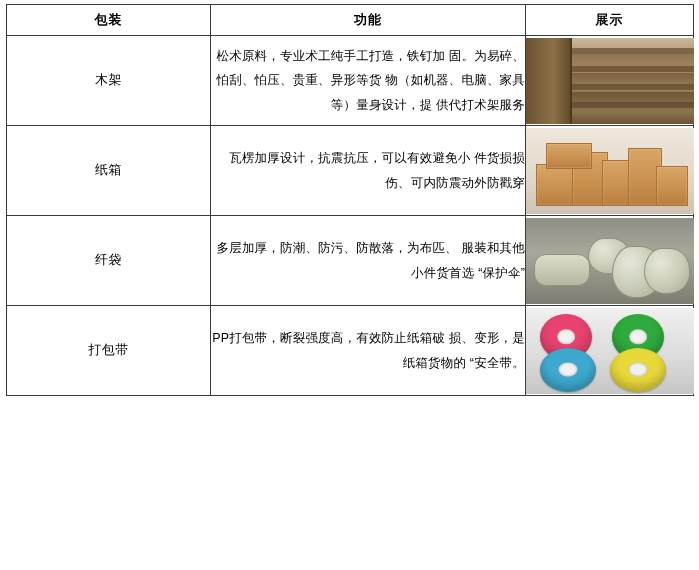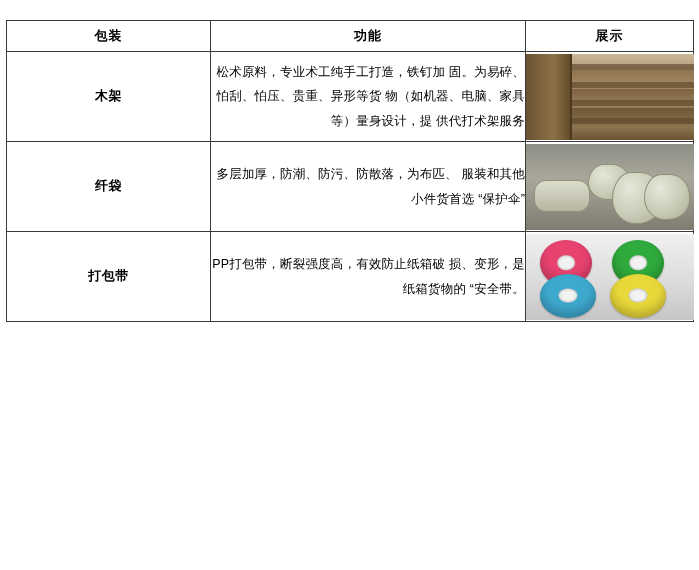--- a/index.html
+++ b/index.html
@@ -12,21 +12,21 @@
     height: 570px;
     font-family: "Liberation Sans", "DejaVu Sans", sans-serif;
     color: #000000;
     overflow: hidden;
   }
   .page {
     width: 699px;
     height: 570px;
     position: relative;
     box-sizing: border-box;
-    padding: 20px 6px 4px 6px;
+    padding: 4px 6px 4px 6px;
   }
   table.pkg-table {
     border-collapse: collapse;
     width: 687px;
     table-layout: fixed;
     border: 1px solid #3a3a3a;
   }
   table.pkg-table td, table.pkg-table th {
     border: 1px solid #3a3a3a;
     vertical-align: middle;
@@ -39,21 +39,21 @@
   .hdr-cell {
     height: 30px;
     text-align: center;
     font-size: 13px;
     font-weight: bold;
     letter-spacing: 1px;
   }
   .name-cell {
     text-align: center;
     font-size: 13px;
-    font-weight: bold;
+    font-weight: normal;
     letter-spacing: 0.5px;
     padding: 4px 6px;
     line-height: 1.6;
   }
   .desc-cell {
     font-size: 12.5px;
     line-height: 1.95;
     padding: 8px 10px 8px 12px;
     text-align: right;
     letter-spacing: 0.2px;
@@ -207,20 +207,34 @@
     <tbody>
 
       <tr class="row-h">
         <td class="name-cell">木架</td>
         <td class="desc-cell">松术原料，专业术工纯手工打造，铁钉加 固。为易碎、怕刮、怕压、贵重、异形等货 物（如机器、电脑、家具等）量身设计，提 供代打术架服务</td>
         <td class="img-cell">
           <div class="photo ph-wood"></div>
         </td>
       </tr>
 
+      <tr class="row-h">
+        <td class="name-cell">纸箱</td>
+        <td class="desc-cell">瓦楞加厚设计，抗震抗压，可以有效避免小 件货损损伤、可内防震动外防戳穿</td>
+        <td class="img-cell">
+          <div class="photo ph-carton">
+            <span class="box b1"></span>
+              <span class="box b2"></span>
+              <span class="box b3"></span>
+            <span class="box b4"></span>
+              <span class="box b5"></span>
+              <span class="box b6"></span>
+          </div>
+        </td>
+      </tr>
 
       <tr class="row-h">
         <td class="name-cell">纤袋</td>
         <td class="desc-cell">多层加厚，防潮、防污、防散落，为布匹、 服装和其他小件货首选 “保护伞”</td>
         <td class="img-cell">
           <div class="photo ph-bag">
             <span class="bag g4"></span>
               <span class="bag g3"></span>
             <span class="bag g1"></span>
               <span class="bag g2"></span>

